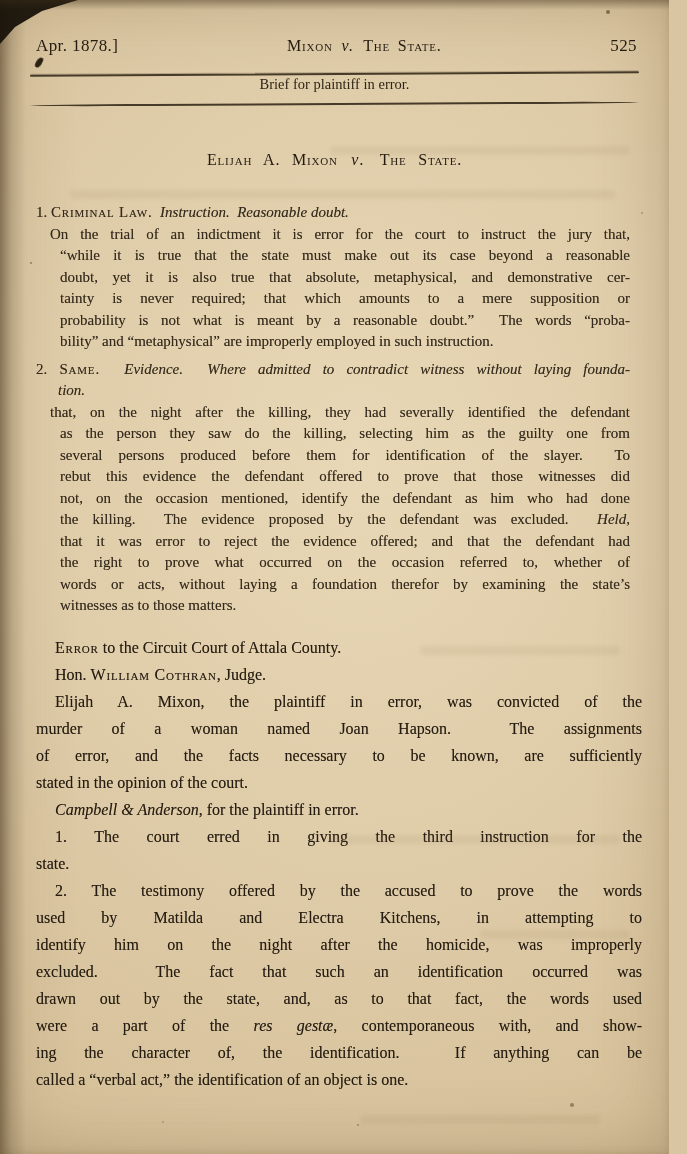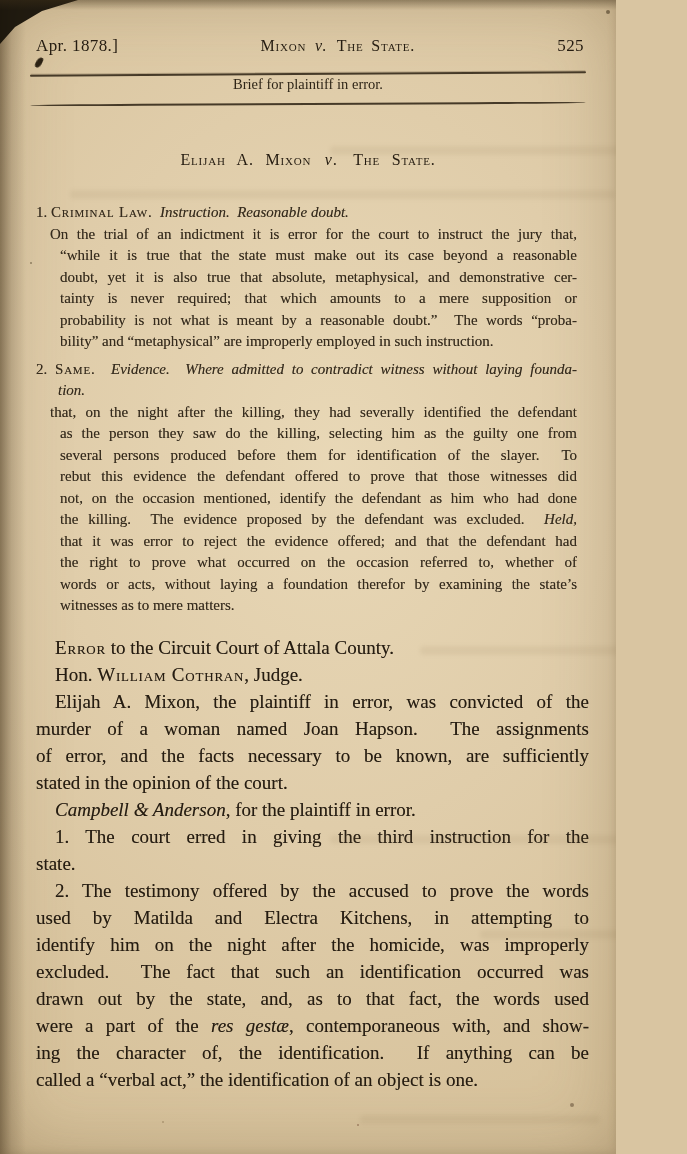--- a/index.html
+++ b/index.html
@@ -3,21 +3,21 @@
 <meta charset="utf-8">
 <style>
   html, body { margin: 0; padding: 0; }
   body {
     width: 687px; height: 1154px;
     font-family: "Liberation Serif", "DejaVu Serif", serif;
     background: #d9c5a1;
   }
   .page {
     position: relative;
-    width: 616px; height: 1154px;
+    width: 669px; height: 1154px;
     overflow: hidden;
     background:
       radial-gradient(120% 85% at 54% 40%,
         rgba(235,219,186,.85) 0%, rgba(224,205,170,.9) 40%,
         rgba(214,193,154,.95) 75%, rgba(199,176,136,1) 100%);
     box-shadow: inset 0 0 70px rgba(118,94,58,.32), inset 0 0 10px rgba(100,80,48,.22);
     color: #251c11;
   }
   
   .page::before {
@@ -93,21 +93,21 @@
   }
   .hn-label { padding-left: 22px; }
   .hn-label .line:first-child { text-indent: -22px; }
   .hn-label + .hn-body { margin-top: 0; }
   .hn-body { padding-left: 24px; }
   .hn-body .line:first-child { text-indent: -10px; }
   .hn-2 { margin-top: 6px; }
 
   .main {
     margin: 12px 27px 0 36px;
-    font-size: 19px; line-height: 27px;
+    font-size: 16px; line-height: 27px;
     color: #251c11;
     text-shadow: 0 0 .5px rgba(37,28,17,.45);
   }
   .par .line:first-child { text-indent: 19px; }
 </style>
 </head>
 <body>
 
 <div class="page">
 
@@ -152,21 +152,21 @@
     <div class="hn-body">
         <div class="line">that, on the night after the killing, they had severally identified the defendant</div>
         <div class="line">as the person they saw do the killing, selecting him as the guilty one from</div>
         <div class="line">several persons produced before them for identification of the slayer.  To</div>
         <div class="line">rebut this evidence the defendant offered to prove that those witnesses did</div>
         <div class="line">not, on the occasion mentioned, identify the defendant as him who had done</div>
         <div class="line">the killing.  The evidence proposed by the defendant was excluded.  <span class="i">Held,</span></div>
         <div class="line">that it was error to reject the evidence offered; and that the defendant had</div>
         <div class="line">the right to prove what occurred on the occasion referred to, whether of</div>
         <div class="line">words or acts, without laying a foundation therefor by examining the state’s</div>
-        <div class="line last">witnesses as to mere matters.</div>
+        <div class="line last">witnesses as to those matters.</div>
       </div>
   </div>
 
   <div class="main">
     <div class="par">
         <div class="line last"><span class="sc">Error</span> to the Circuit Court of Attala County.</div>
       </div>
     <div class="par">
         <div class="line last">Hon. <span class="sc">William Cothran</span>, Judge.</div>
       </div>

